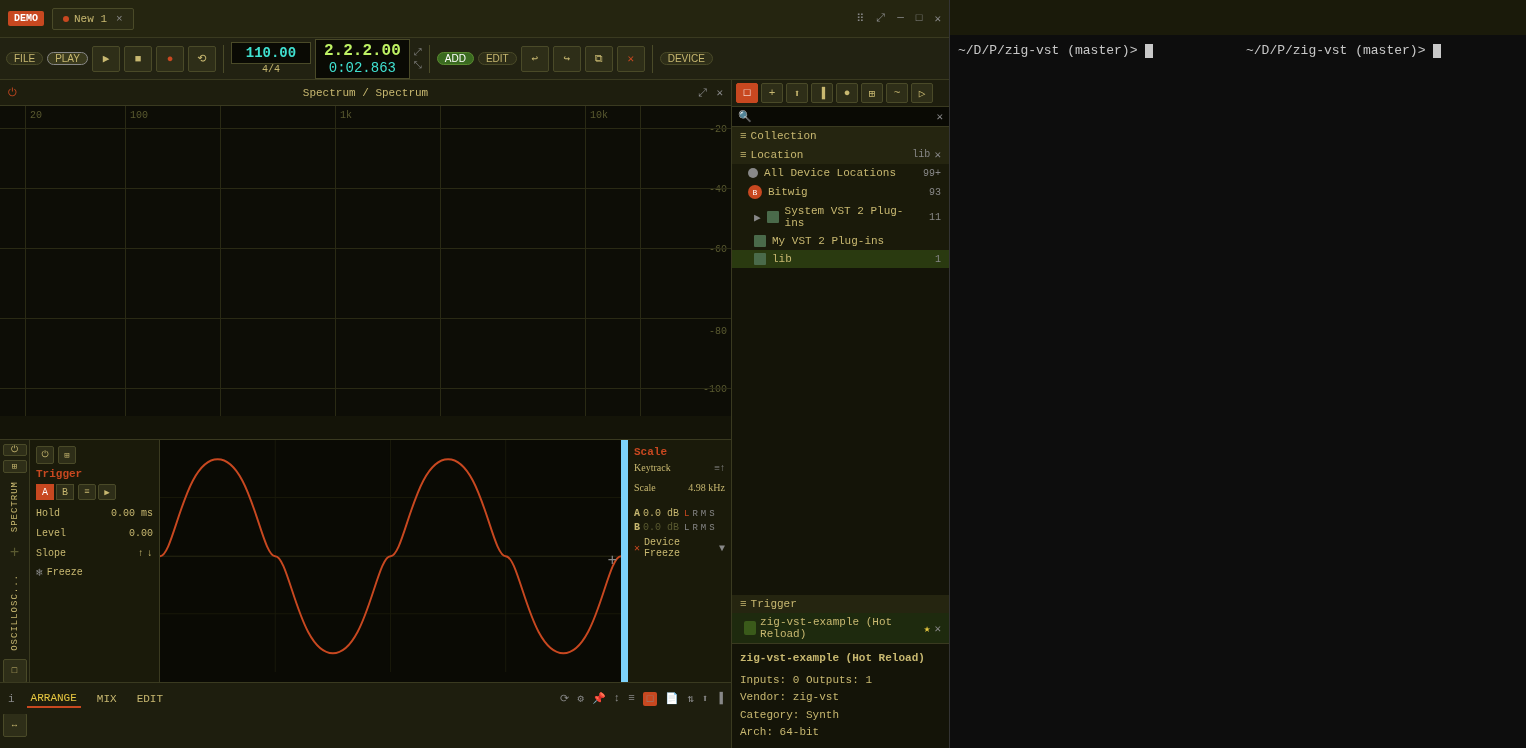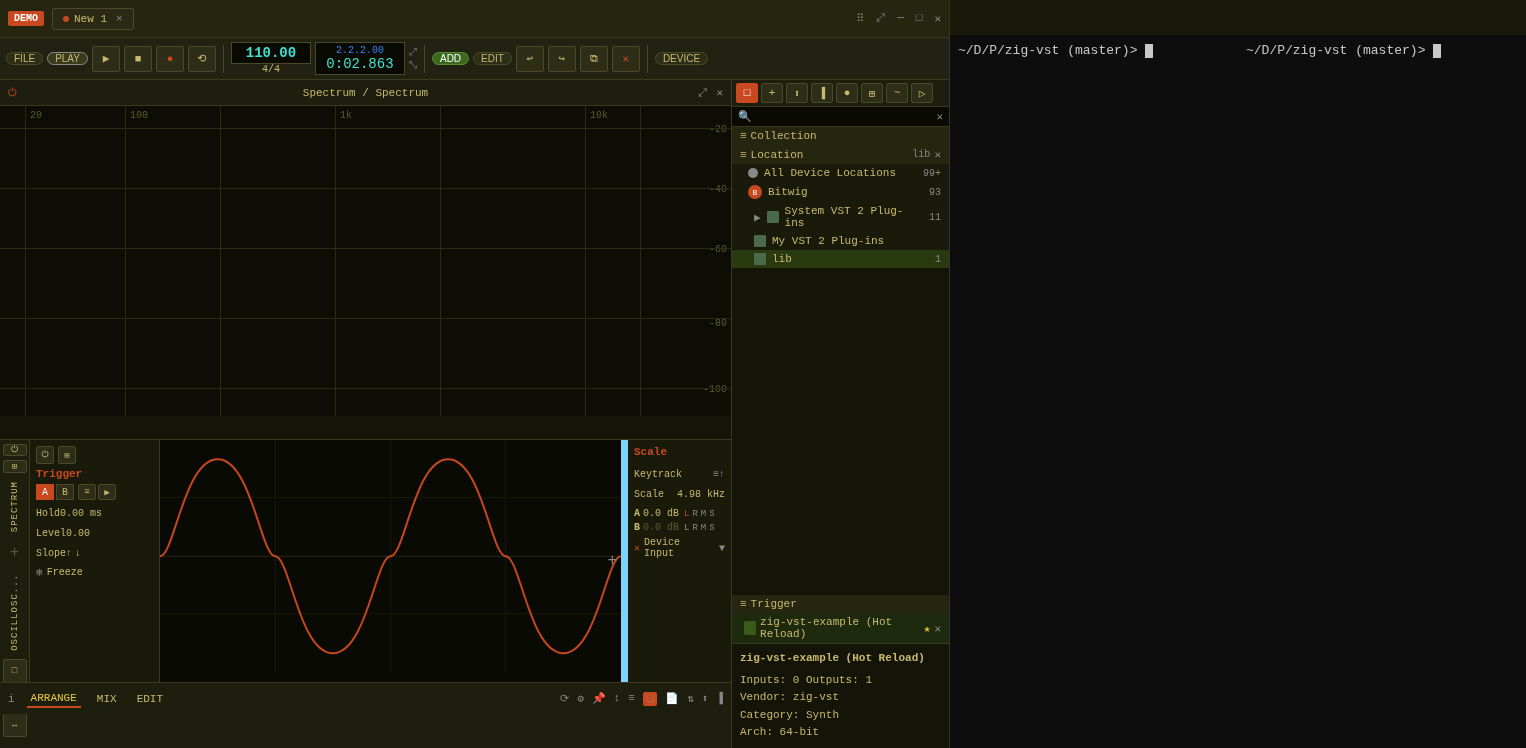--- a/index.html
+++ b/index.html
@@ -125,23 +125,23 @@
     }
 
     .time-display {
       background: #0a0a04;
       border: 1px solid #4a4a28;
       padding: 2px 8px;
       min-width: 90px;
       text-align: center;
     }
     .time-display .time-top {
-      color: #3b82f6;
-      font-size: 10px;
-      font-weight: normal;
+      color: #bef264;
+      font-size: 16px;
+      font-weight: bold;
     }
     .time-display .time-bottom {
       color: #40e0d0;
       font-size: 14px;
     }
 
     .toolbar-divider {
       width: 1px;
       height: 28px;
       background: #4a4a28;
@@ -253,20 +253,21 @@
     #osc-controls {
       width: 130px;
       background: #1a1a0a;
       border-right: 1px solid #3a3a20;
       padding: 6px;
     }
 
     .osc-ctrl-row {
       display: flex;
       align-items: center;
+      justify-content: space-between;
       height: 18px;
       margin-bottom: 2px;
     }
 
     .osc-ctrl-label {
       color: #c8b870;
       font-size: 10px;
     }
     .osc-ctrl-value {
       color: #c8b870;
@@ -315,24 +316,25 @@
 
     #osc-right-panel {
       width: 110px;
       background: #1a1a0a;
       border-left: 7px solid #7dd3fc;
       padding: 6px;
     }
 
     .osc-scale-row {
       display: flex;
-      align-items: flex-end;
+      align-items: flex-start;
       justify-content: space-between;
       height: 18px;
       margin-bottom: 2px;
+      font-family: Liberation Serif, serif;
     }
 
     
     #status-bar {
       height: 32px;
       background: #1e1e0e;
       display: flex;
       align-items: center;
       padding: 0 8px;
       gap: 12px;
@@ -610,21 +612,21 @@
         <div id="spectrum-canvas" style="position:relative;height:310px;background:#0d0d06;text-decoration:underline;">
 
           <span class="freq-label" style="left:30px;">20</span>
           <span class="freq-label" style="left:130px;">100</span>
           <span class="freq-label" style="left:340px;">1k</span>
           <span class="freq-label" style="left:590px;">10k</span>
 
           <span class="db-label" style="top:18px;">-20</span>
           <span class="db-label" style="top:78px;">-40</span>
           <span class="db-label" style="top:138px;">-60</span>
-          <span class="db-label" style="top:212px;">-80</span>
+          <span class="db-label" style="top:220px;">-80</span>
           <span class="db-label" style="top:278px;">-100</span>
 
           <div style="position:absolute;left:0;right:0;top:22px;height:1px;background:#2a2a14;"></div>
           <div style="position:absolute;left:0;right:0;top:82px;height:1px;background:#2a2a14;"></div>
           <div style="position:absolute;left:0;right:0;top:142px;height:1px;background:#2a2a14;"></div>
           <div style="position:absolute;left:0;right:0;top:212px;height:1px;background:#2a2a14;"></div>
           <div style="position:absolute;left:0;right:0;top:282px;height:1px;background:#2a2a14;"></div>
 
           <div class="vgrid" style="left:25px;"></div>
           <div class="vgrid" style="left:125px;"></div>
@@ -733,21 +735,21 @@
             <div style="display:flex;align-items:center;gap:3px;">
               <span style="color:#c8b870;font-size:10px;font-weight:bold;">B</span>
               <span style="color:#5a5a30;font-size:10px;">0.0 dB</span>
               <span style="color:#888;font-size:9px;margin-left:2px;">L</span>
               <span style="color:#888;font-size:9px;">R</span>
               <span style="color:#888;font-size:9px;">M</span>
               <span style="color:#888;font-size:9px;">S</span>
             </div>
             <div style="margin-top:4px;display:flex;align-items:center;gap:4px;">
               <span style="color:#c84820;font-size:10px;">✕</span>
-              <span style="color:#c8b870;font-size:10px;">Device Input</span>
+              <span style="color:#c8b870;font-size:10px;">Device Freeze</span>
               <span style="color:#888;font-size:10px;">▼</span>
             </div>
           </div>
         </div>
       </div>
 
       <div id="status-bar">
         <span style="color:#888;font-size:11px;">i</span>
         <span class="status-tab active">ARRANGE</span>
         <span class="status-tab">MIX</span>

